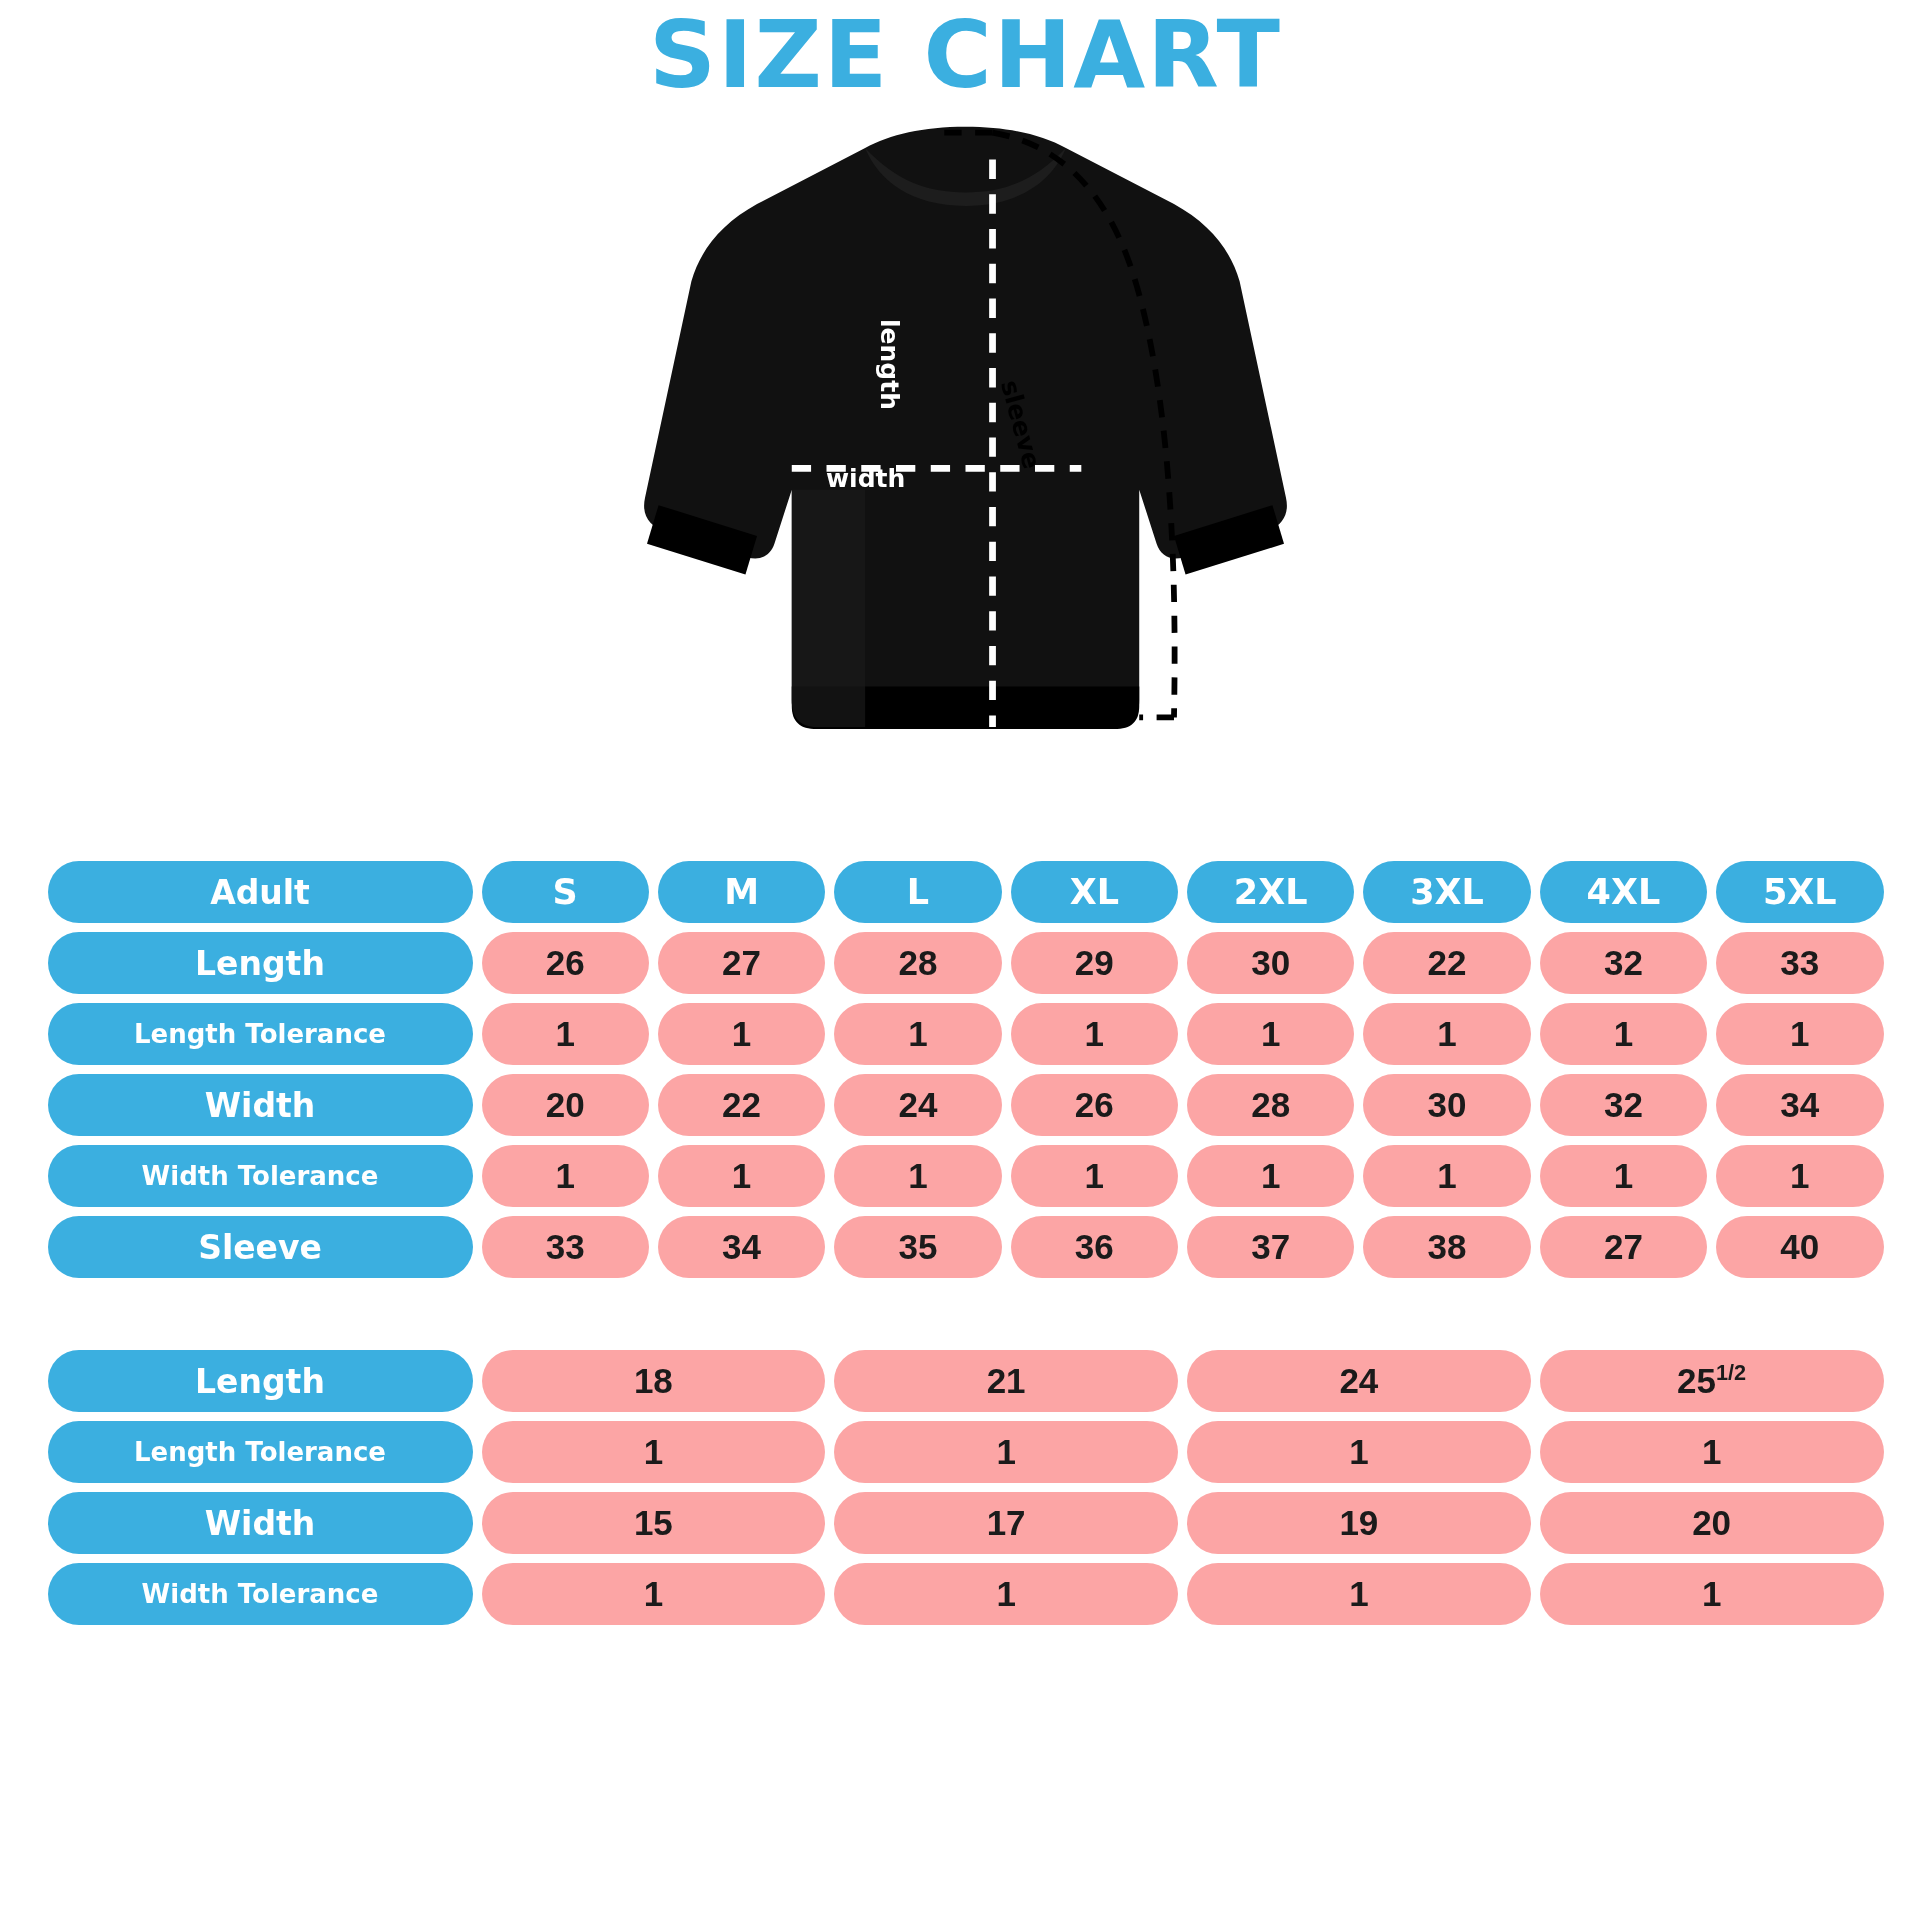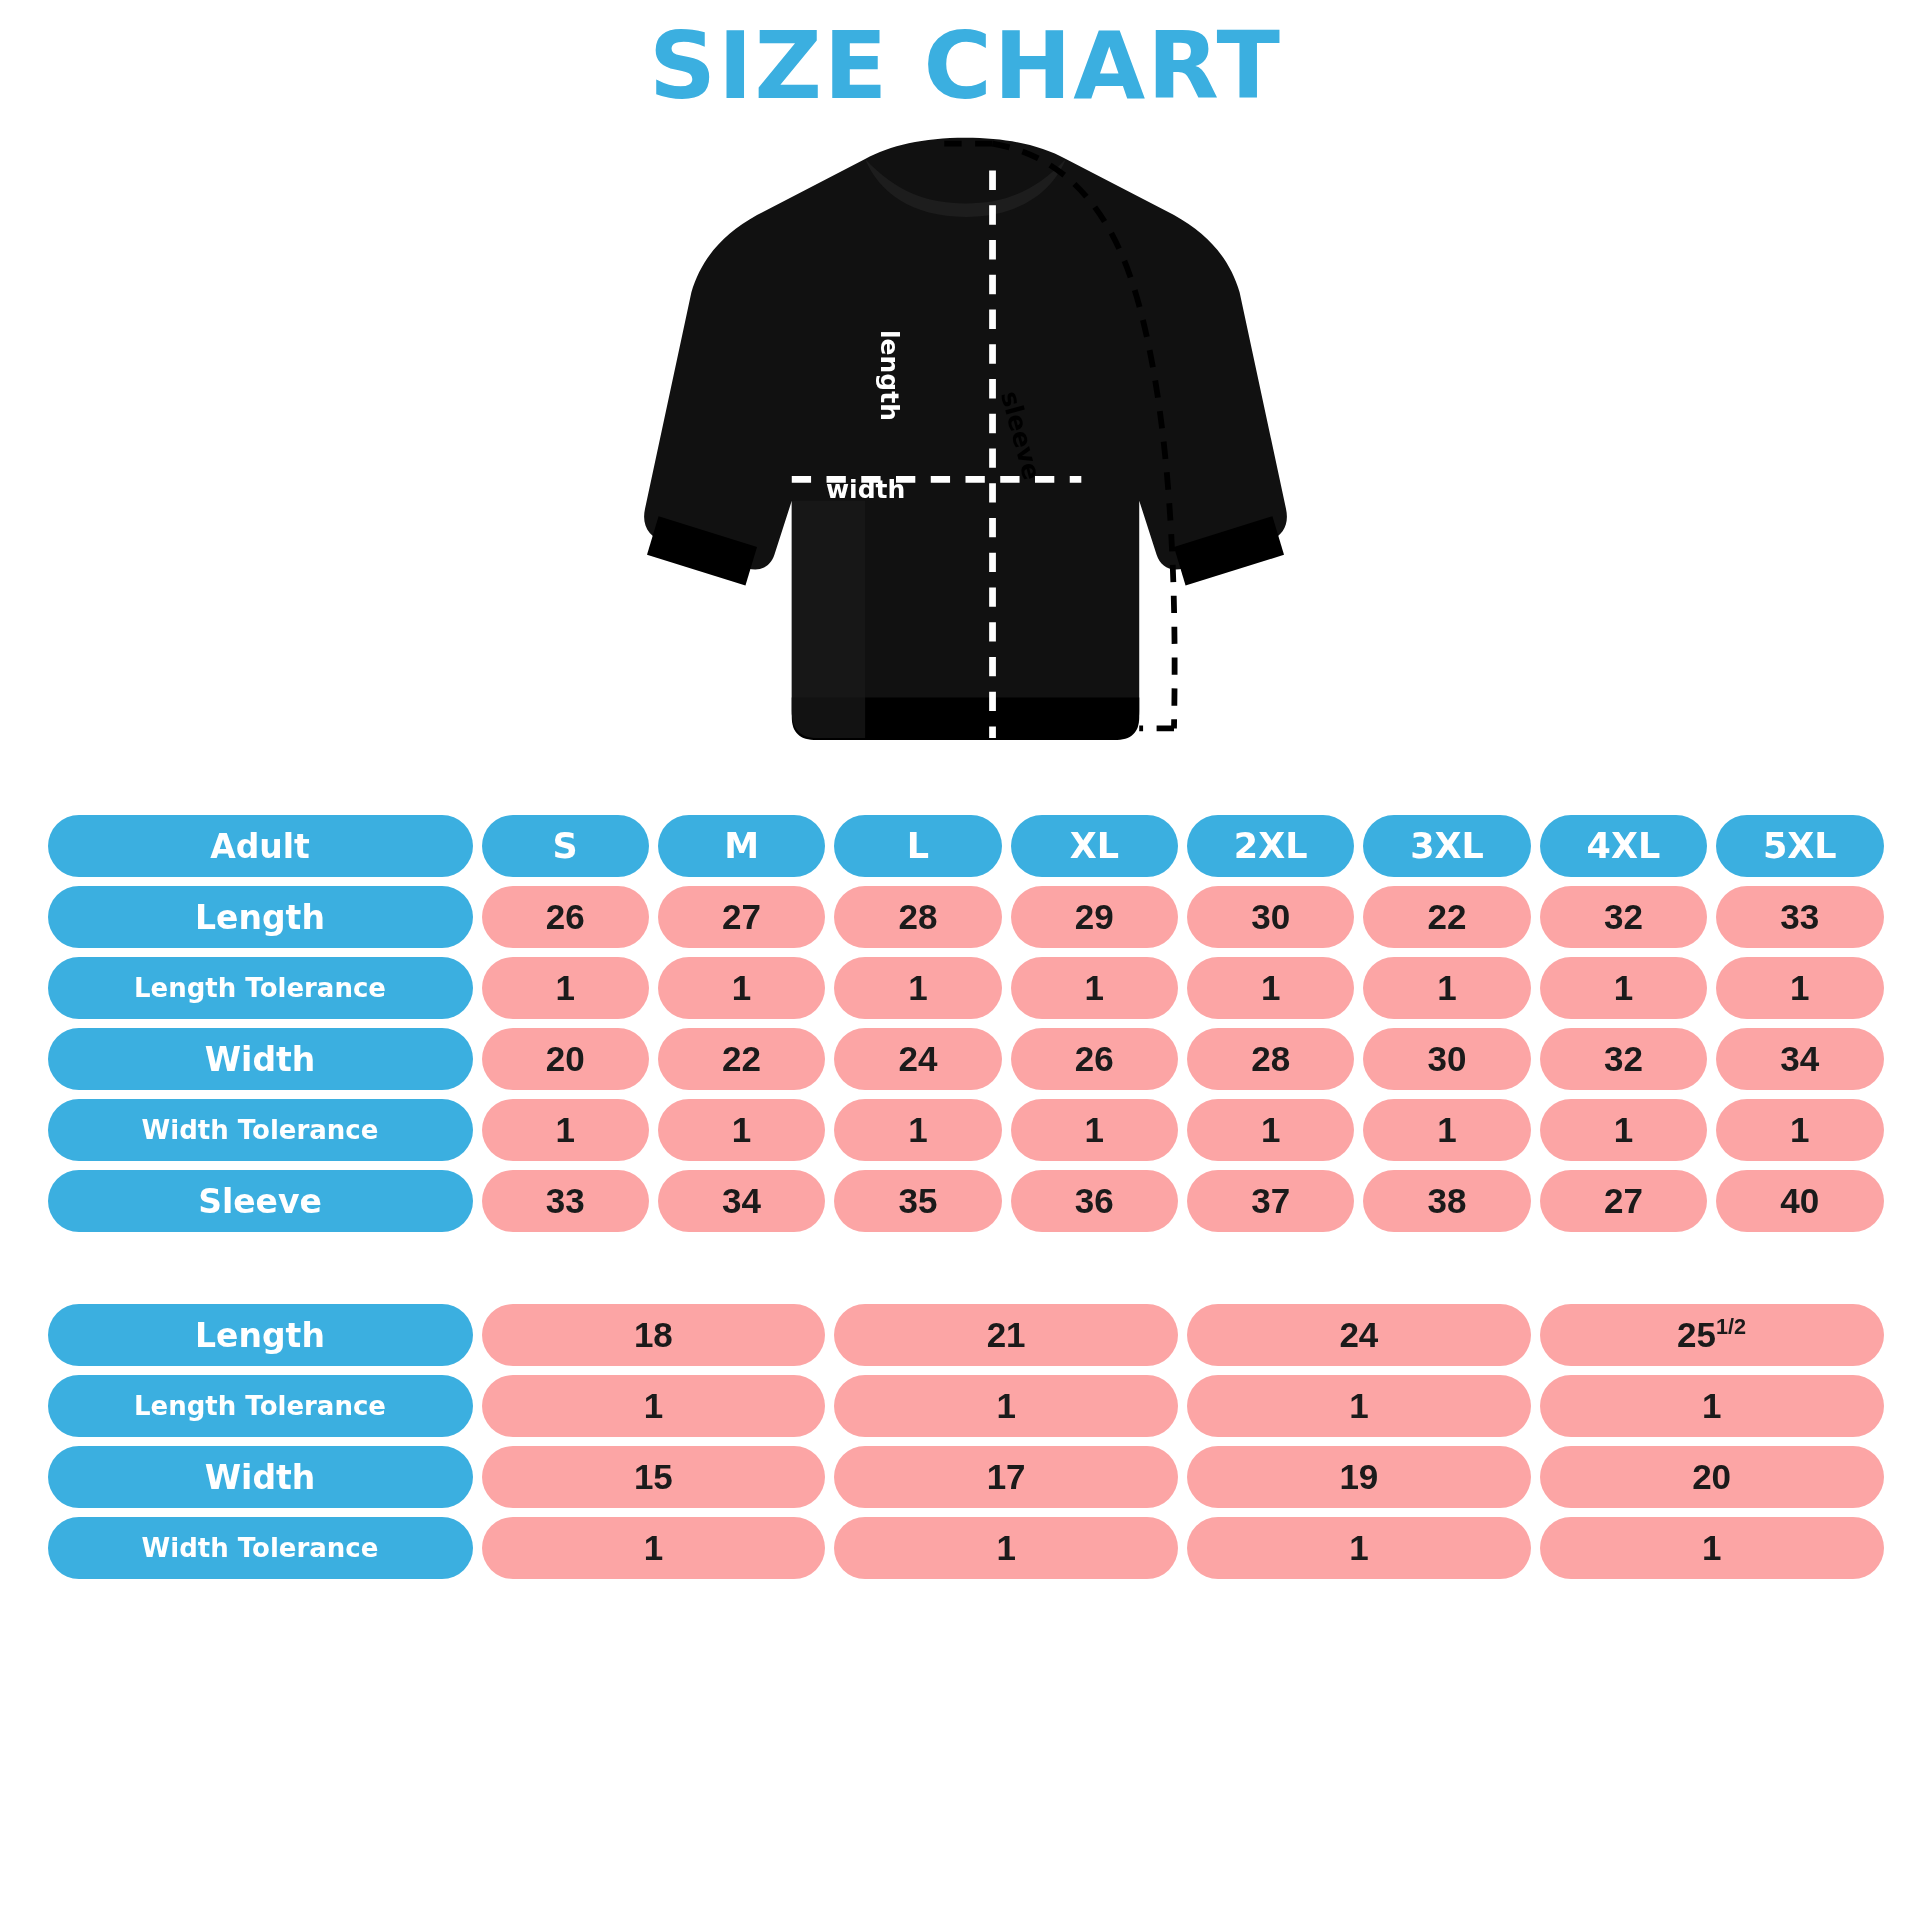--- a/index.html
+++ b/index.html
@@ -20,21 +20,21 @@
     box-sizing: border-box;
   }
 
   
   .title {
     text-align: center;
     color: #3bafe0;
     font-size: 93px;
     font-weight: bold;
     letter-spacing: 1.9px;
-    padding-top: 20px;
+    padding-top: 9px;
     line-height: 1.0;
     font-family: "DejaVu Sans", sans-serif;
   }
 
   
   .garment-area {
     position: relative;
     width: 1931px;
     height: 676px;
   }
@@ -69,21 +69,21 @@
     top: 256px;
     color: #000000;
     transform: rotate(75deg);
     transform-origin: left top;
   }
 
   
   .tables {
     position: absolute;
     left: 0;
-    top: 806px;
+    top: 852px;
     width: 1931px;
   }
   .chart-table {
     border-collapse: separate;
     border-spacing: 9.7px 9.7px;
     width: 1854px;
     margin: 0 auto;
     table-layout: fixed;
   }
   .chart-table td {

